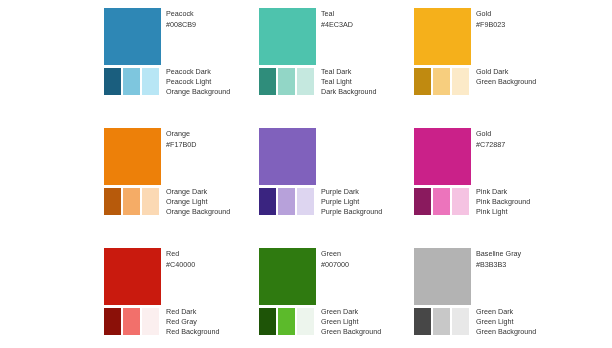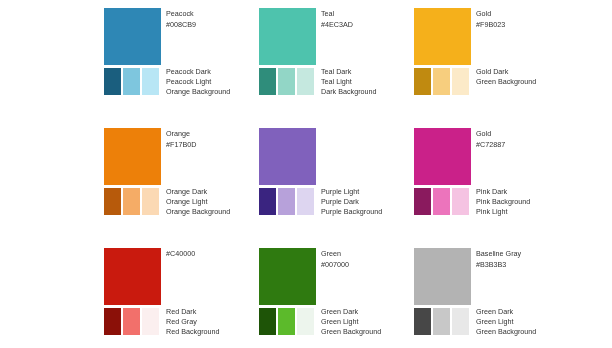--- a/index.html
+++ b/index.html
@@ -156,22 +156,22 @@
         </div>
       </div>
       <div class="card">
         <div class="main-swatch" style="background: rgb(128, 97, 188);"></div>
         <div class="variants">
           <div class="variant" style="background: rgb(58, 36, 128);"></div>
           <div class="variant" style="background: rgb(183, 161, 218);"></div>
           <div class="variant" style="background: rgb(221, 213, 240);"></div>
         </div>
         <div class="sub-labels">
+          <div class="sub-label">Purple Dark</div>
           <div class="sub-label">Purple Light</div>
-          <div class="sub-label">Purple Dark</div>
           <div class="sub-label">Purple Background</div>
         </div>
       </div>
       <div class="card">
         <div class="main-swatch" style="background: rgb(202, 33, 137);"></div>
         <div class="variants">
           <div class="variant" style="background: rgb(138, 26, 94);"></div>
           <div class="variant" style="background: rgb(236, 116, 188);"></div>
           <div class="variant" style="background: rgb(245, 195, 226);"></div>
         </div>
@@ -186,20 +186,21 @@
         </div>
       </div>
       <div class="card">
         <div class="main-swatch" style="background: rgb(201, 26, 14);"></div>
         <div class="variants">
           <div class="variant" style="background: rgb(139, 16, 8);"></div>
           <div class="variant" style="background: rgb(242, 112, 107);"></div>
           <div class="variant" style="background: rgb(251, 239, 239);"></div>
         </div>
         <div class="text-col">
+          <div class="title">Red</div>
           <div class="hex">#C40000</div>
         </div>
         <div class="sub-labels">
           <div class="sub-label">Red Dark</div>
           <div class="sub-label">Red Gray</div>
           <div class="sub-label">Red Background</div>
         </div>
       </div>
       <div class="card">
         <div class="main-swatch" style="background: rgb(47, 122, 16);"></div>

